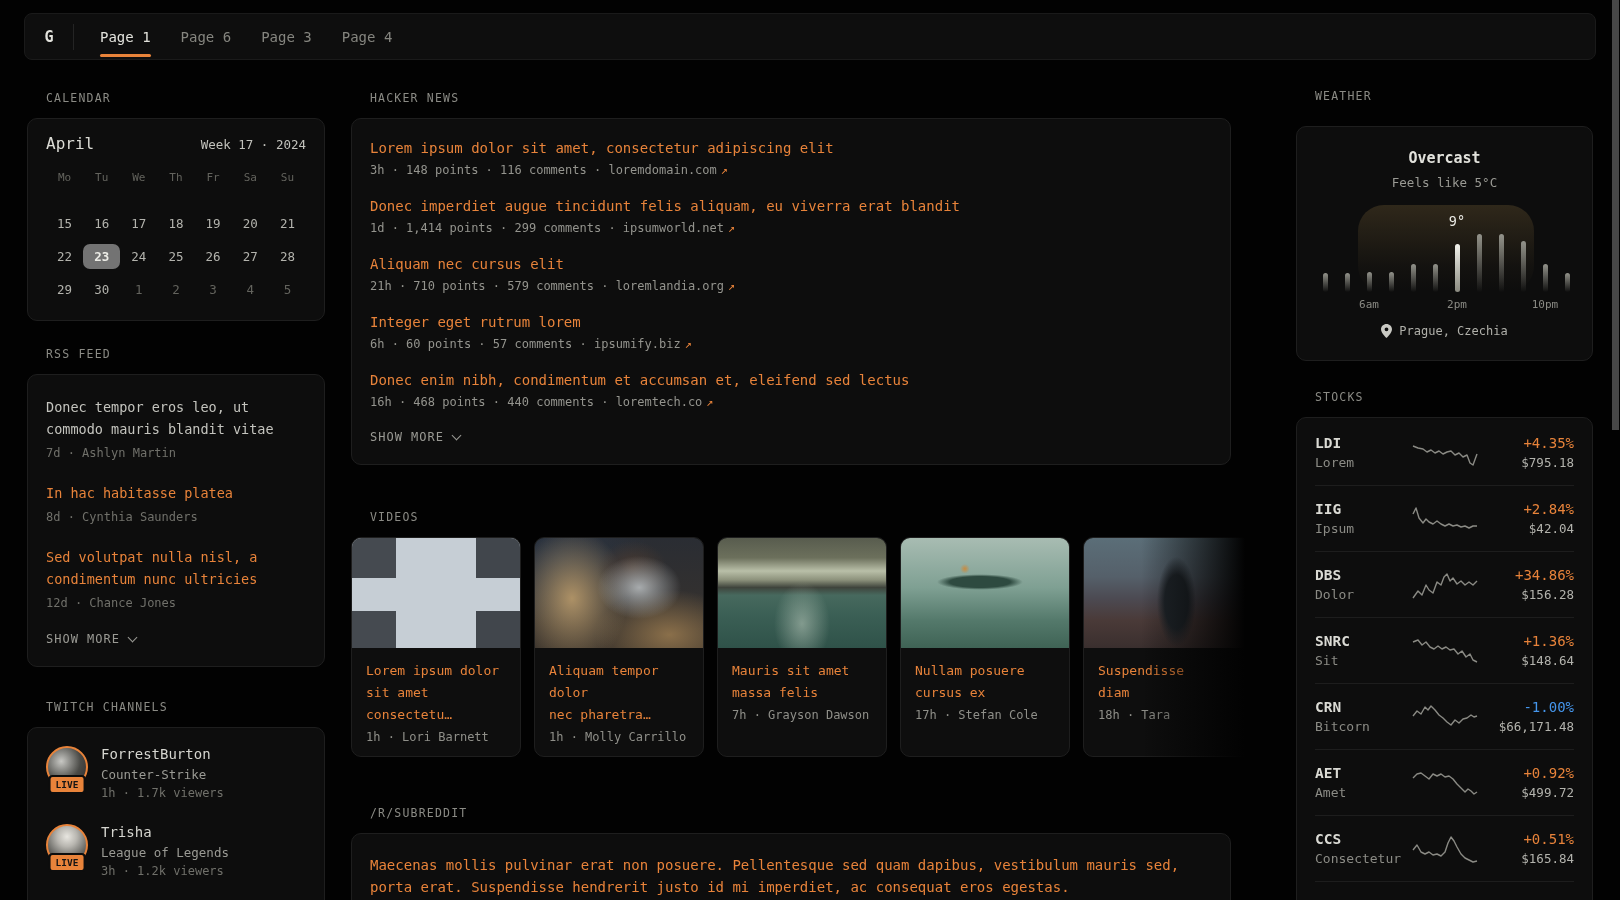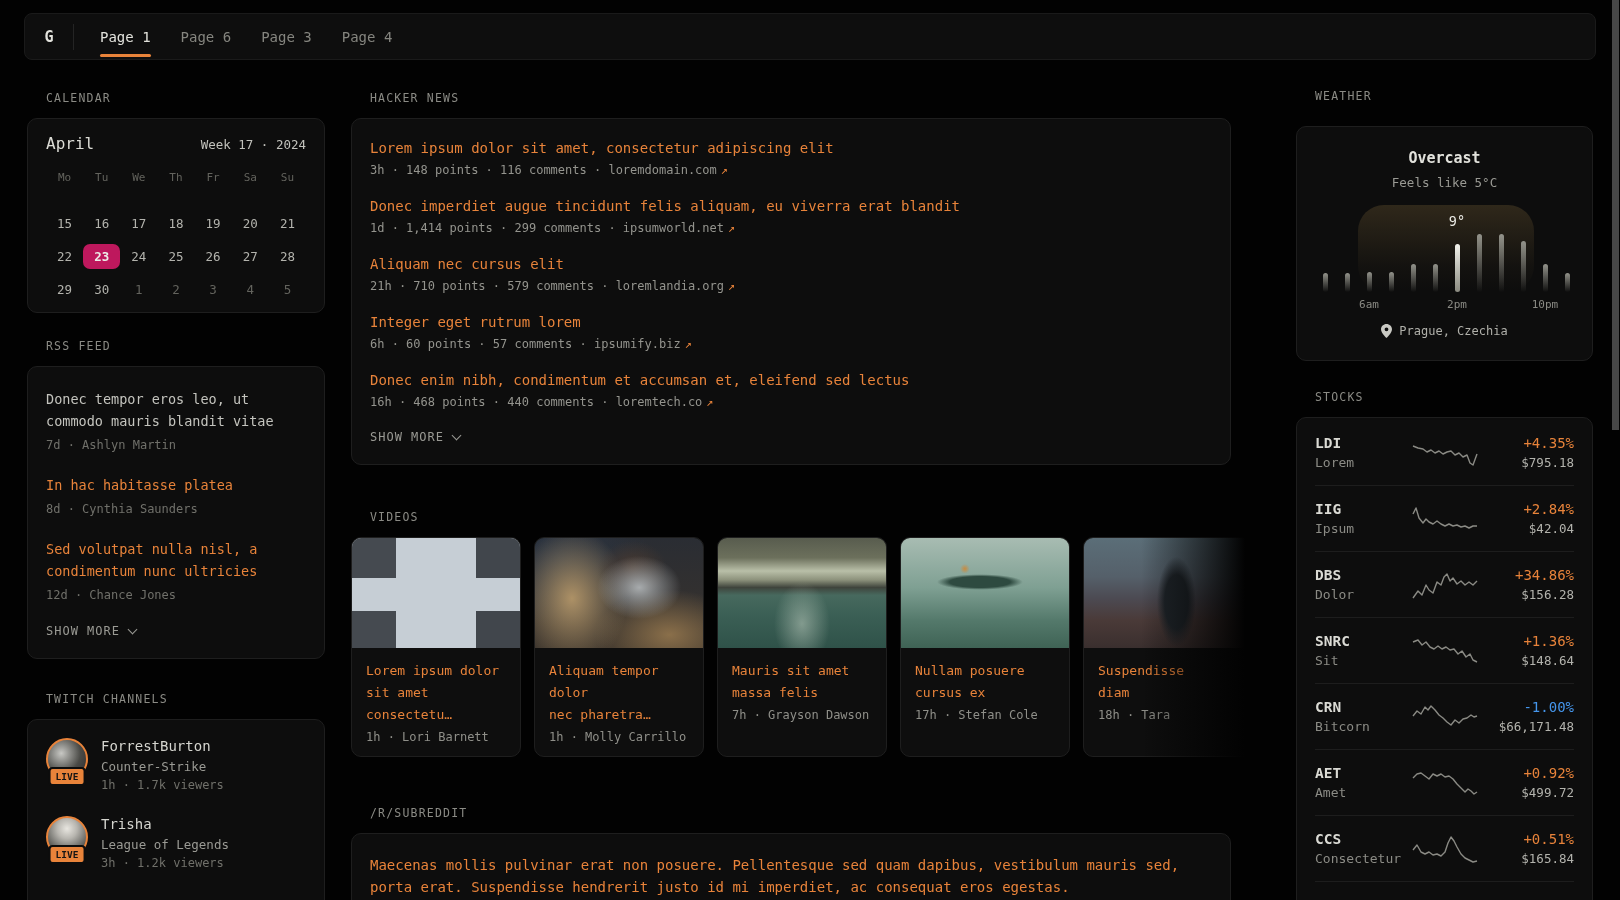--- a/index.html
+++ b/index.html
@@ -25,31 +25,31 @@
   
   .scroll-thumb{position:absolute;right:1px;top:0;width:7px;height:430px;background:#474747;}
   
   .col{position:absolute;top:60px;}
   .col-left{left:27px;width:298px;}
   .col-mid{left:351px;width:880px;}
   .col-right{left:1296px;width:297px;}
   .widget-label{font-size:11.5px;letter-spacing:1.2px;color:var(--label);margin:0 0 13px 19px;}
   .mt-first{margin-top:31px;}
   
-  .calendar-card{padding:15px 18px 6px;}
+  .calendar-card{padding:15px 18px 14px;}
   .cal-head{display:flex;justify-content:space-between;align-items:baseline;}
   .cal-month{font-size:16px;color:#dcdcd6;}
   .cal-week{font-size:12.5px;color:#c2c2bc;}
   .cal-grid{display:grid;grid-template-columns:repeat(7,1fr);margin-top:16px;}
   .cal-grid.wd{margin-top:18px;}
   .wd-cell{font-size:11px;color:#63635d;text-align:center;height:20px;}
   .day{font-size:12.5px;color:#b3b3ad;text-align:center;height:33px;display:flex;
     align-items:center;justify-content:center;}
   .day.adjacent{color:#63635d;}
-  .day .pill{background:#be185d;color:#ececе6;color:#ececE6;border-radius:7px;
+  .day .pill{background:#737373;color:#ececе6;color:#ececE6;border-radius:7px;
     padding:5px 11px;font-weight:bold;}
   
   .rss-card{padding:21px 18px 20px;}
   .feed-item{margin-bottom:22px;}
   .feed-title{font-size:13.5px;line-height:22px;color:#c4c4be;cursor:pointer;}
   .feed-title.hl{color:var(--orange);}
   .feed-meta{font-size:12px;line-height:14px;color:var(--t3);margin-top:6px;}
   .show-more{display:flex;align-items:center;font-size:12px;letter-spacing:1px;
     color:#9a9a94;cursor:pointer;margin-top:14px;}
   .chev{display:inline-block;width:7px;height:7px;border-right:1.5px solid currentColor;

